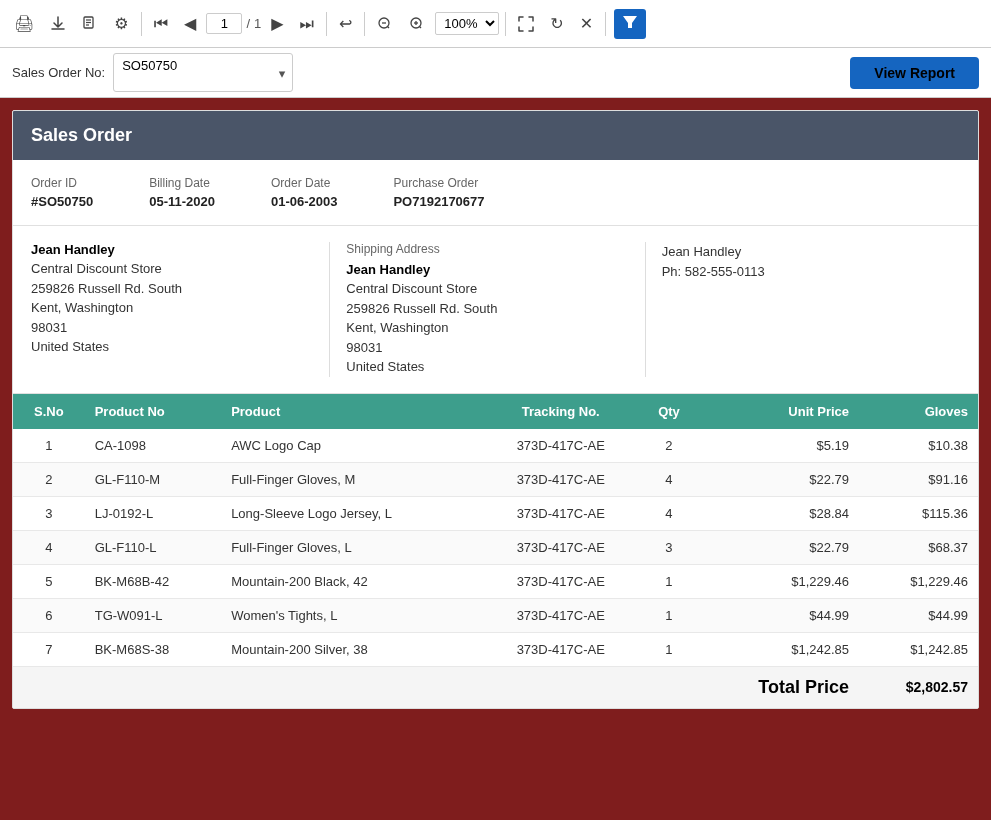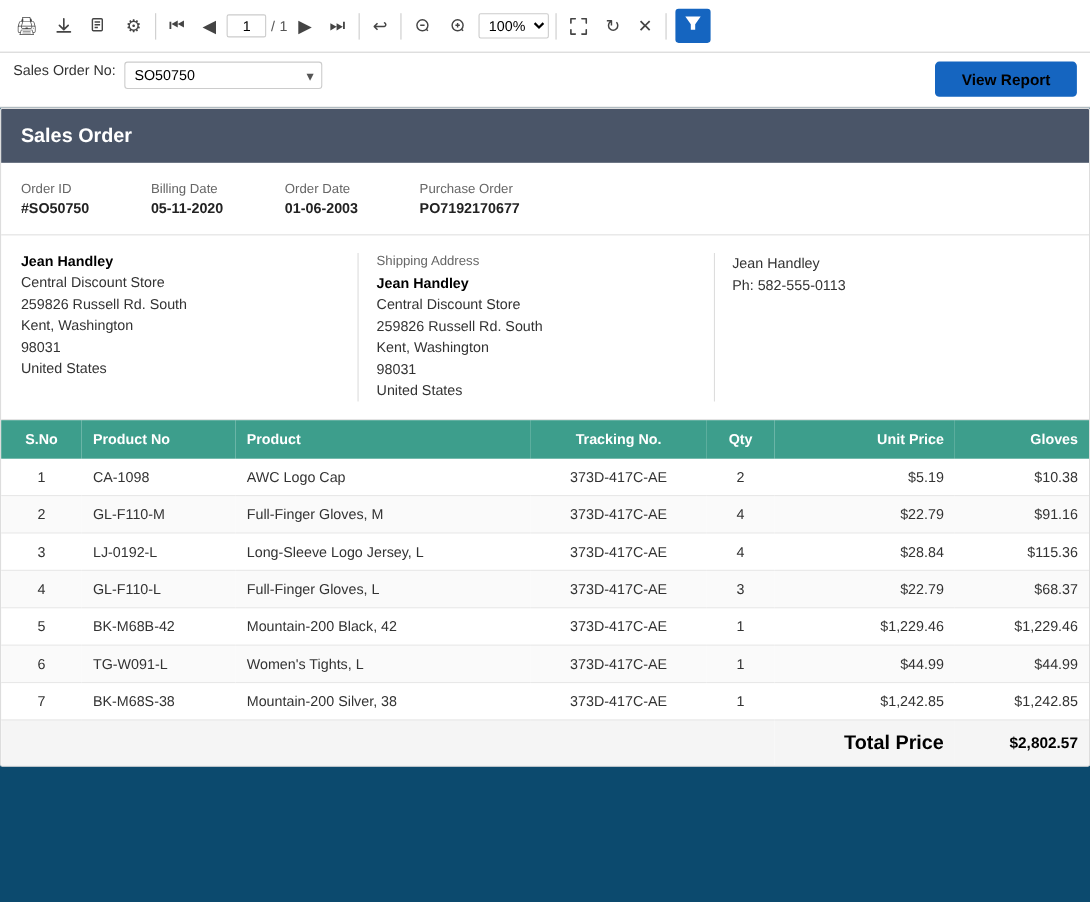--- a/index.html
+++ b/index.html
@@ -28,48 +28,48 @@
       border-radius: 2px; background: #fff; cursor: pointer;
     }
     .filter-btn {
       background: #1565c0; color: #fff; border: none;
       padding: 5px 8px; border-radius: 3px; cursor: pointer;
       font-size: 16px; margin-left: 2px;
     }
 
     
     .filterbar {
-      display: flex; align-items: flex-start; gap: 8px;
+      display: flex; align-items: center; gap: 8px;
       background: #fff; border-bottom: 1px solid #ccc;
       padding: 8px 12px; height: 50px;
     }
     .filter-label { font-size: 13px; color: #333; }
     .filter-select {
-      border: 1px solid #ccc; padding: 4px 28px 4px 8px;
+      border: 1px solid #ccc; padding: 4px 28px 18px 8px;
       font-size: 13px; border-radius: 3px; background: #fff;
       cursor: pointer; appearance: none;
       background-image: none;
       min-width: 180px; position: relative;
     }
     .filter-select-wrap {
       position: relative; display: inline-block;
     }
     .filter-select-wrap::after {
       content: '▾'; position: absolute; right: 8px; top: 50%;
       transform: translateY(-50%); pointer-events: none; color: #555;
     }
     .view-report-btn {
       margin-left: auto; background: #1565c0; color: #000000;
       border: none; padding: 8px 24px; font-size: 14px;
       border-radius: 4px; cursor: pointer; font-weight: bold;
     }
 
     
     .report-area {
-      background: #0c4a6e; 
+      background: #7f1d1d; padding: 12px;
       height: calc(820px - 48px - 50px);
       overflow-y: auto; position: relative;
     }
     .report-card {
       background: #fff; border: 1px solid #ddd;
       border-radius: 2px; overflow: hidden;
     }
 
     
     .report-header {

